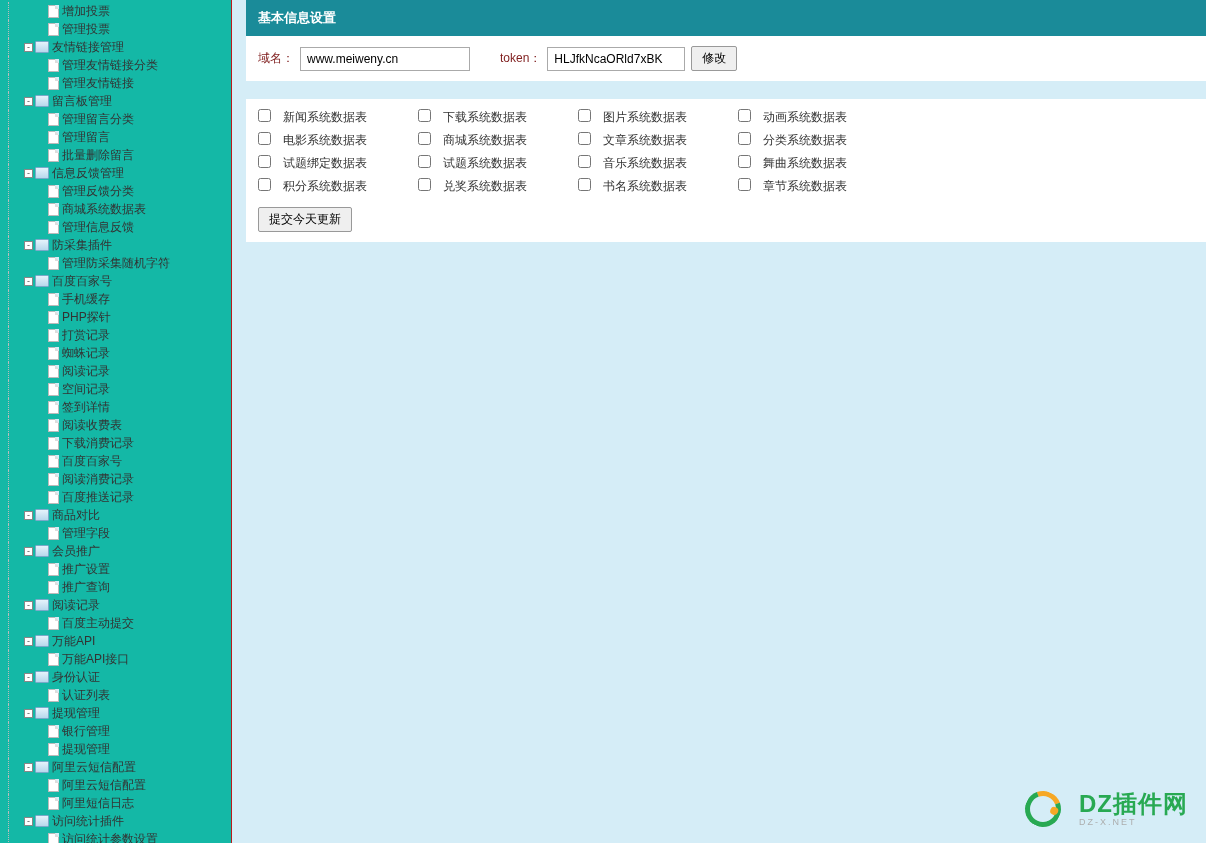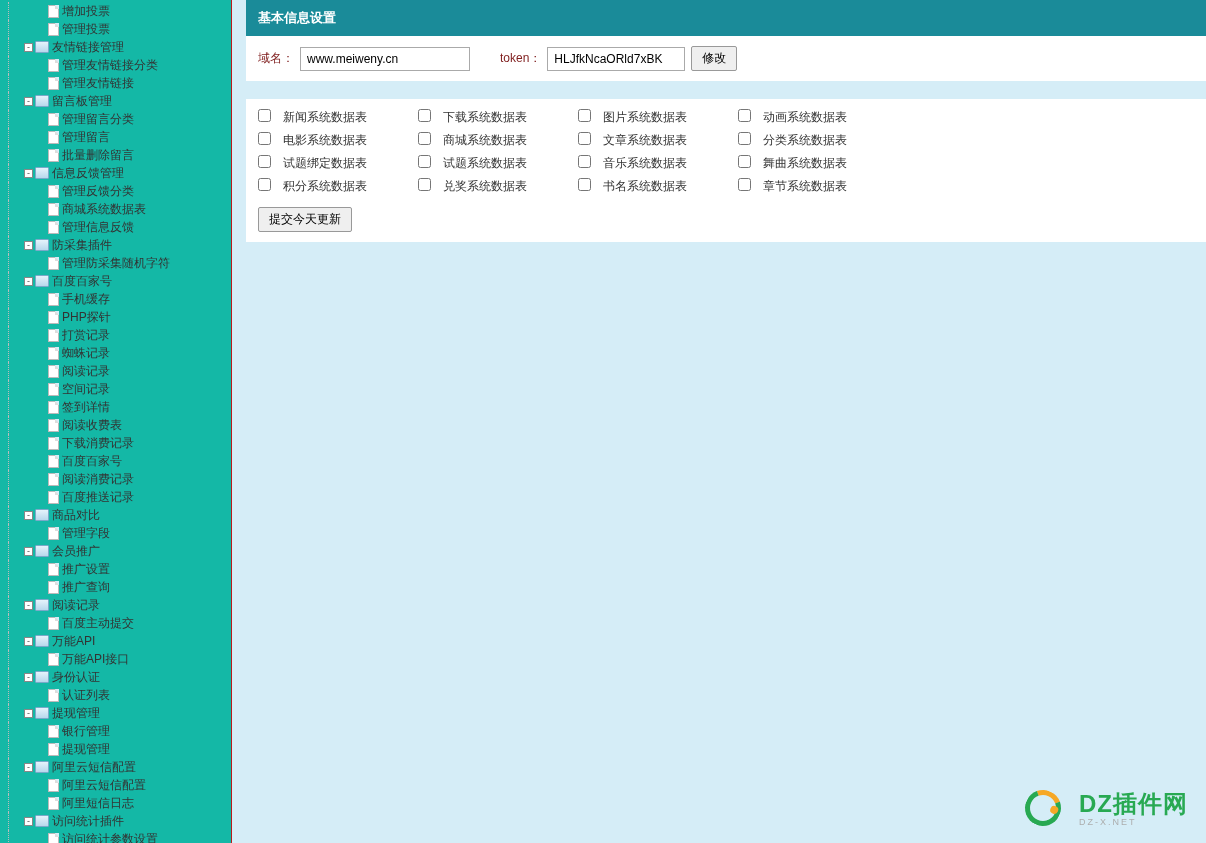--- a/index.html
+++ b/index.html
@@ -136,21 +136,21 @@
   gap:12px;
 }
 input[type=checkbox]{
   width:13px;height:13px;
 }
 .watermark {
   position:absolute;
   right:18px;
   bottom:16px;
   display:flex;
-  align-items:center;
+  align-items:flex-end;
   gap:18px;
   opacity:0.95;
 }
 .wm-logo {
   width:36px;height:36px;
   border-radius:50%;
   border:5px solid #1fa64a;
   border-top-color:#f8a51b;
   transform:rotate(25deg);
   position:relative;

